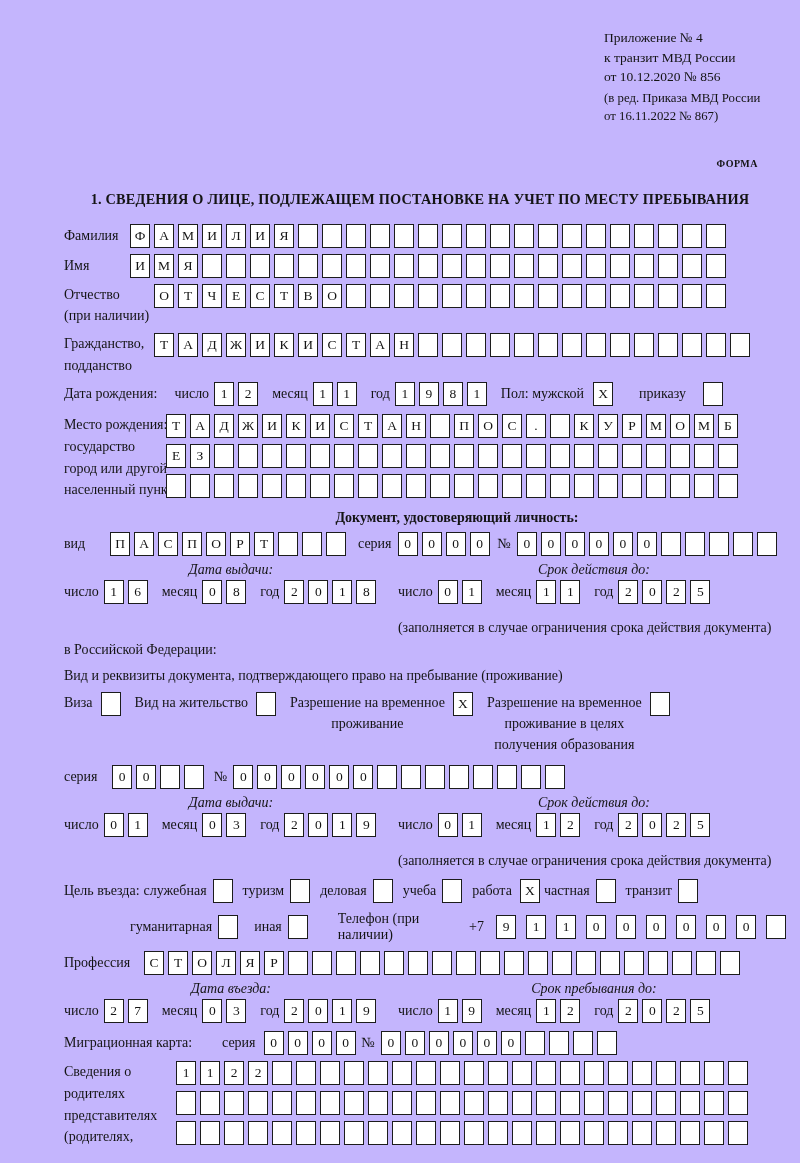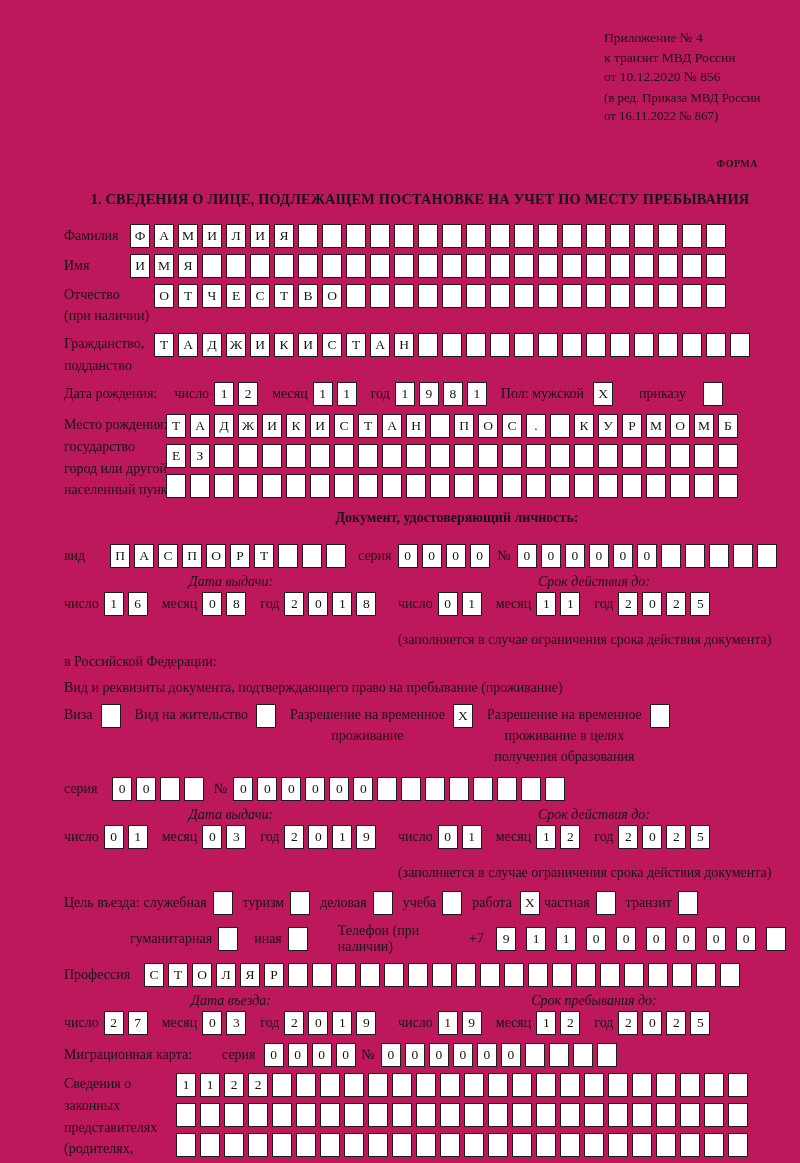--- a/index.html
+++ b/index.html
@@ -1,18 +1,18 @@
 <!DOCTYPE html>
 <html><head>
 <meta charset="utf-8">
 <style>
   * { box-sizing: border-box; }
   body { margin: 0; background: #ffffff; color: #141414;
          font-family: "Liberation Serif", "DejaVu Serif", serif; }
-  .page { width: 800px; height: 1163px; background: #be185d; position: relative;
+  .page { width: 800px; height: 1163px; background: #c4b5fd; position: relative;
           padding: 28px 10px 10px 64px; overflow: hidden; }
 
   
   .hdr { margin-left: auto; width: 186px; font-size: 13.5px; line-height: 1.45; }
   .hdr .sub { font-size: 12.8px; margin-top: 3px; line-height: 1.4; }
   .forma { text-align: right; padding-right: 32px; font-weight: bold;
            font-size: 10px; margin-top: 32px; letter-spacing: .5px; }
 
   
   .title { text-align: center; font-weight: bold; font-size: 15.5px;
@@ -46,21 +46,21 @@
 
   .inline-row { display: flex; align-items: center; font-size: 14px; margin-bottom: 8px; }
   .inline-row .cell { margin-left: 6px; }
   .gap { width: 12px; flex: 0 0 auto; }
 
   .opt-row { display: flex; align-items: flex-start; font-size: 14px; margin: 8px 0 10px 0; }
   .opt { display: flex; align-items: flex-start; margin-right: 14px; }
   .opt .optlbl { line-height: 1.5; }
   .opt .optlbl.center { text-align: center; }
   .opt .cell { margin-left: 8px; margin-right: 0; }
-  .doc-heading { text-align: center; font-weight: bold; font-size: 14px; margin: 2px 0 18px 60px; }
+  .doc-heading { text-align: center; font-weight: bold; font-size: 14px; margin: 2px 0 6px 60px; }
   .fs14 { font-size: 14px; }
 </style>
 </head>
 <body>
 
 <div class="page">
 
   <div class="hdr">
     <div>Приложение № 4</div>
     <div>к транзит МВД России</div>
@@ -691,21 +691,21 @@
         <span class="cell"></span>
         <span class="cell"></span>
         <span class="cell"></span>
         <span class="cell"></span>
       </span>
   </div>
 
   <div class="row2col" style="margin-top:4px">
     <div class="labelcol" style="width:112px">
       <div>Сведения о</div>
-      <div>законных</div>
+      <div>родителях</div>
       <div>представителях</div>
       <div>(родителях,</div>
 
     </div>
     <div class="gridcol">
       <div class="grid">
           <span class="cell">1</span>
           <span class="cell">1</span>
           <span class="cell">2</span>
           <span class="cell">2</span>

